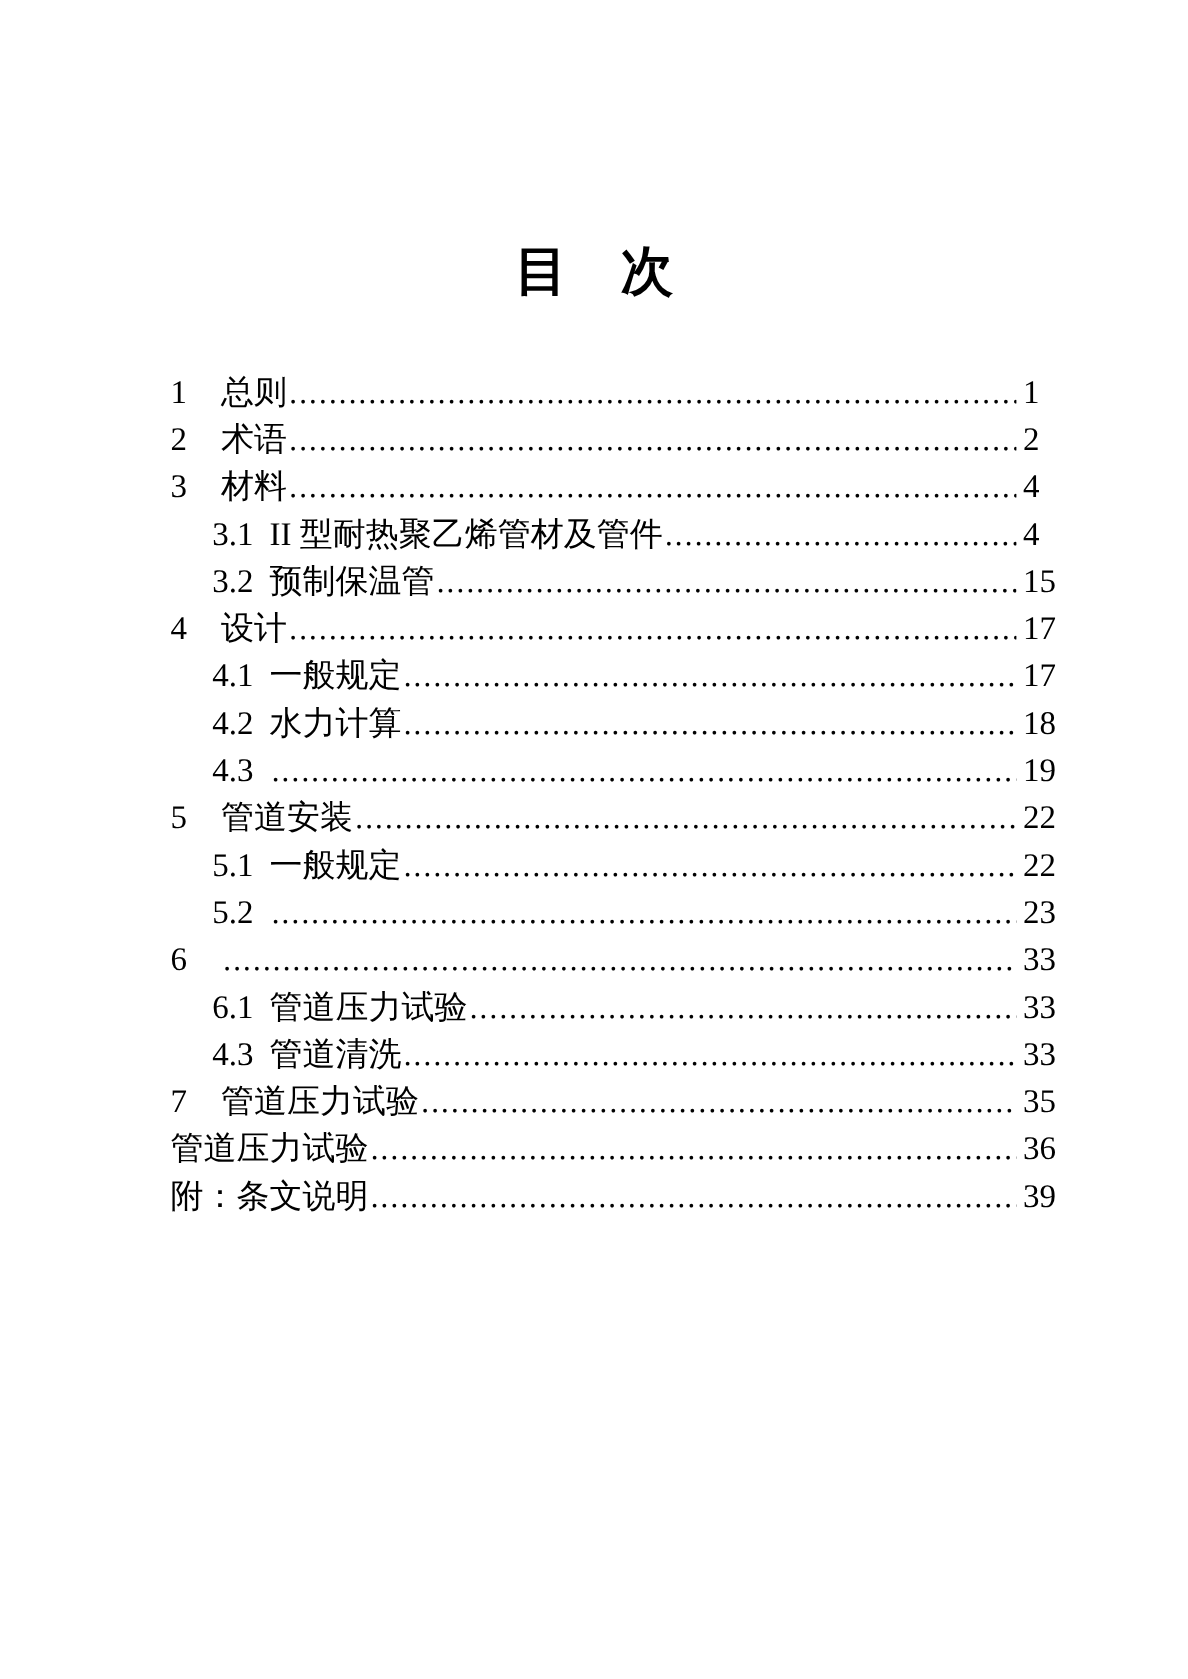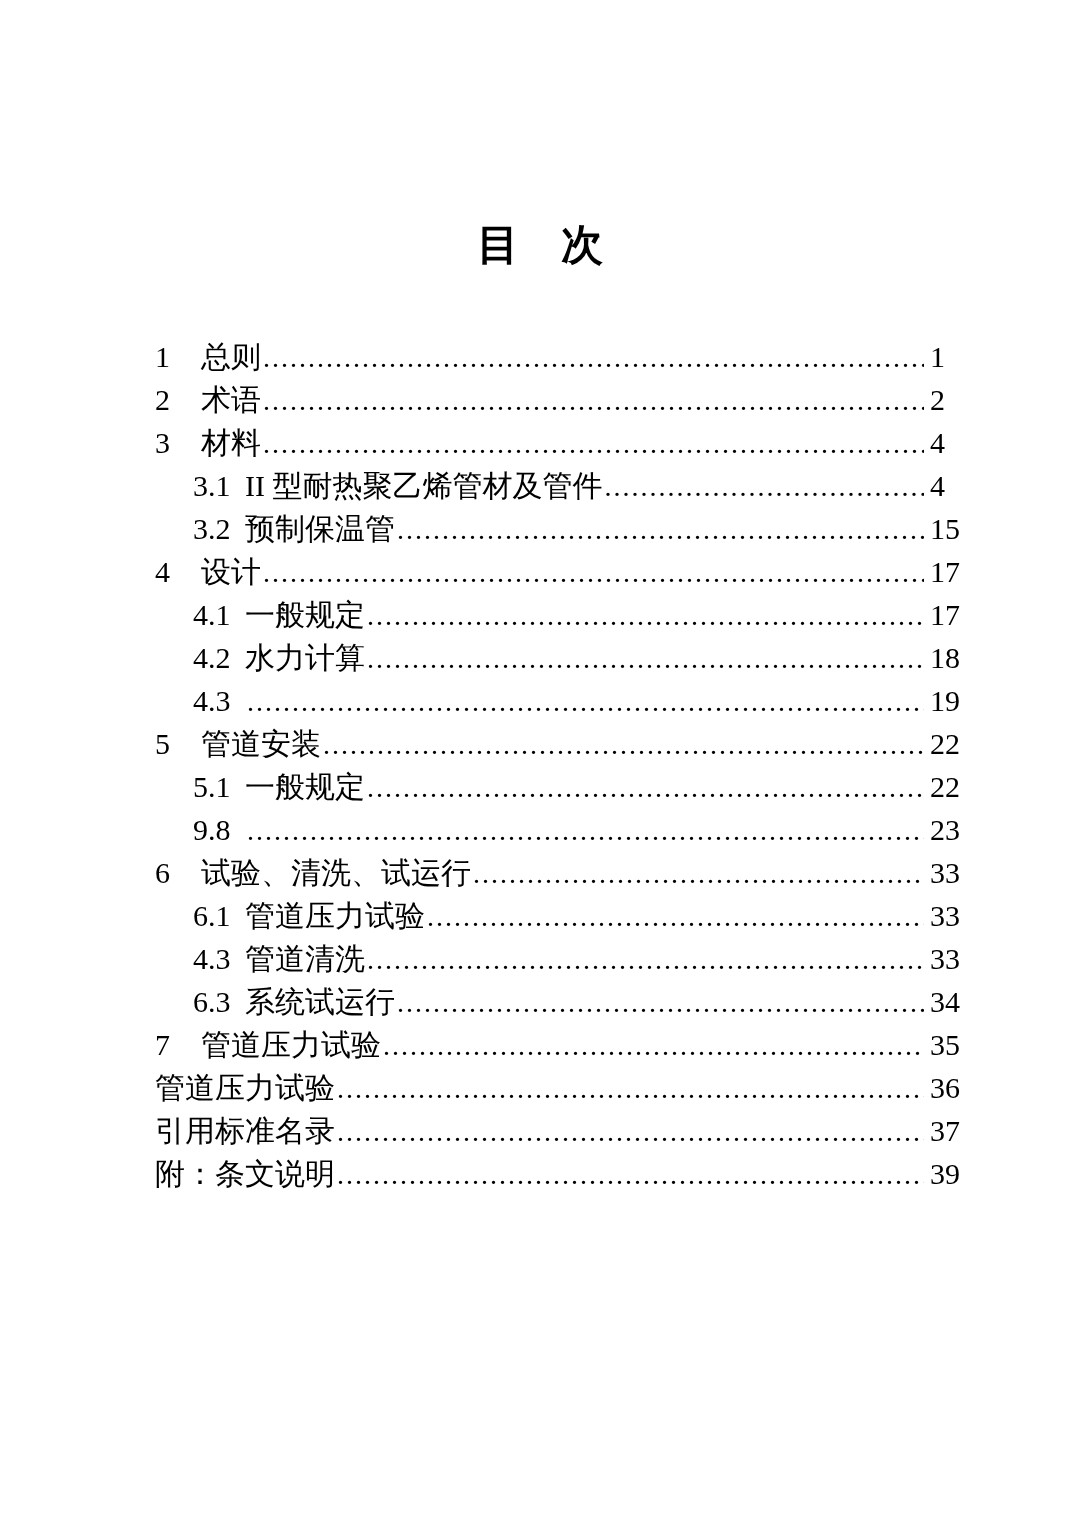--- a/index.html
+++ b/index.html
@@ -16,21 +16,21 @@
     font-family: "Liberation Serif", "DejaVu Serif", serif;
     color: #000000;
   }
   .doc-title {
     position: absolute;
     top: 222px;
     left: 0;
     width: 100%;
     margin: 0;
     text-align: center;
-    font-size: 42px;
+    font-size: 48px;
     font-weight: bold;
     line-height: 1.1;
     letter-spacing: 0;
   }
   .toc {
     position: absolute;
     top: 336px;
     left: 155px;
     right: 120px;
   }
@@ -152,74 +152,61 @@
   </div>
 
   <div class="toc-row level-2">
     <span class="num">5.1</span>
     <span class="label">一般规定</span>
     <span class="dots"></span>
     <span class="pg">22</span>
   </div>
 
   <div class="toc-row level-2">
-    <span class="num">9.8</span>
+    <span class="num">5.2</span>
     <span class="dots"></span>
     <span class="pg">23</span>
   </div>
 
 
   <div class="toc-row level-1">
     <span class="num">6</span>
-    <span class="label">试验、清洗、试运行</span>
     <span class="dots"></span>
     <span class="pg">33</span>
   </div>
 
   <div class="toc-row level-2">
     <span class="num">6.1</span>
     <span class="label">管道压力试验</span>
     <span class="dots"></span>
     <span class="pg">33</span>
   </div>
 
   <div class="toc-row level-2">
     <span class="num">4.3</span>
     <span class="label">管道清洗</span>
     <span class="dots"></span>
     <span class="pg">33</span>
   </div>
 
-  <div class="toc-row level-2">
-    <span class="num">6.3</span>
-    <span class="label">系统试运行</span>
-    <span class="dots"></span>
-    <span class="pg">34</span>
-  </div>
 
   <div class="toc-row level-1">
     <span class="num">7</span>
     <span class="label">管道压力试验</span>
     <span class="dots"></span>
     <span class="pg">35</span>
   </div>
 
   <div class="toc-row level-0">
 
     <span class="label">管道压力试验</span>
     <span class="dots"></span>
     <span class="pg">36</span>
   </div>
 
-  <div class="toc-row level-0">
-
-    <span class="label">引用标准名录</span>
-    <span class="dots"></span>
-    <span class="pg">37</span>
-  </div>
 
   <div class="toc-row level-0">
 
     <span class="label">附：条文说明</span>
     <span class="dots"></span>
     <span class="pg">39</span>
   </div>
 </div>
 </div>
 

